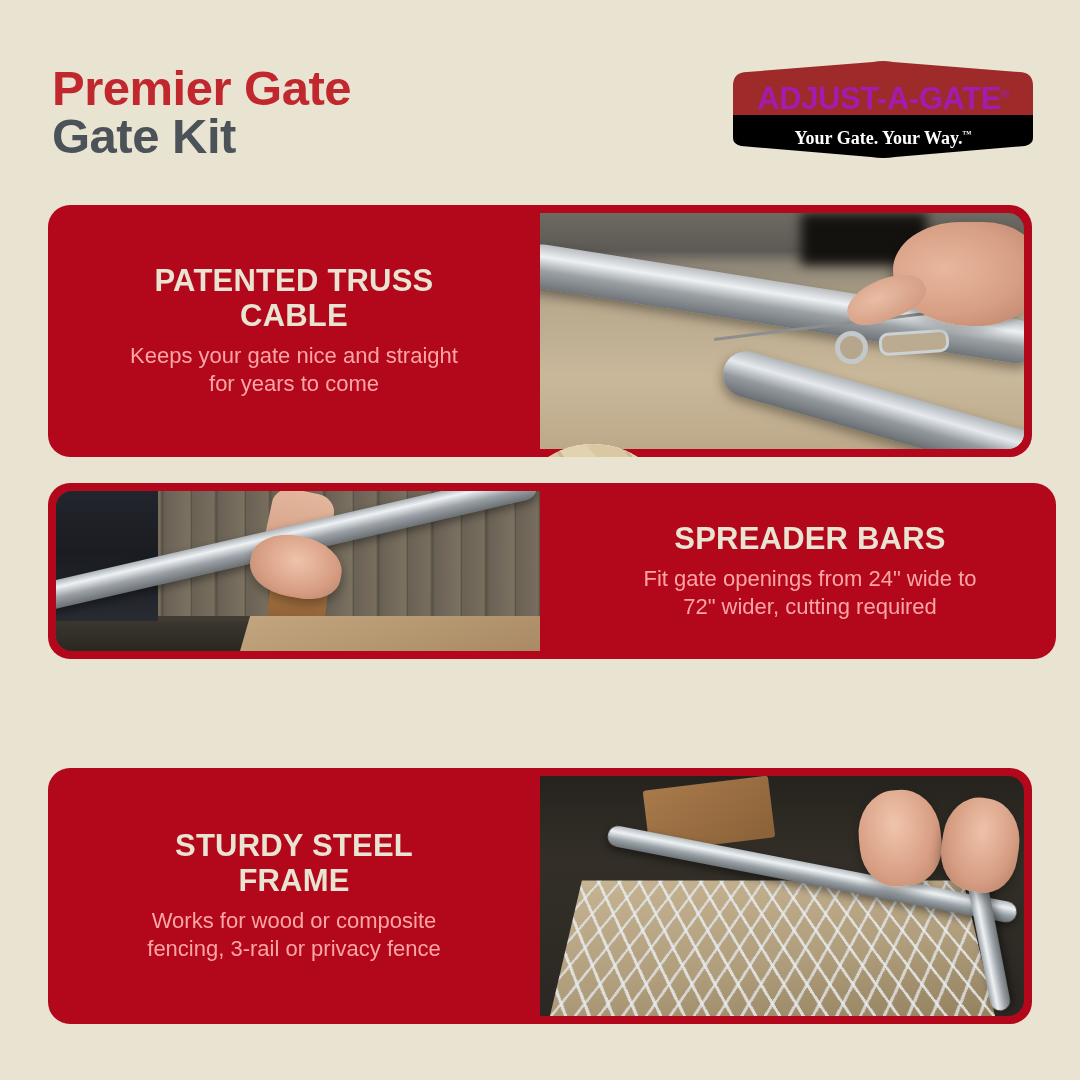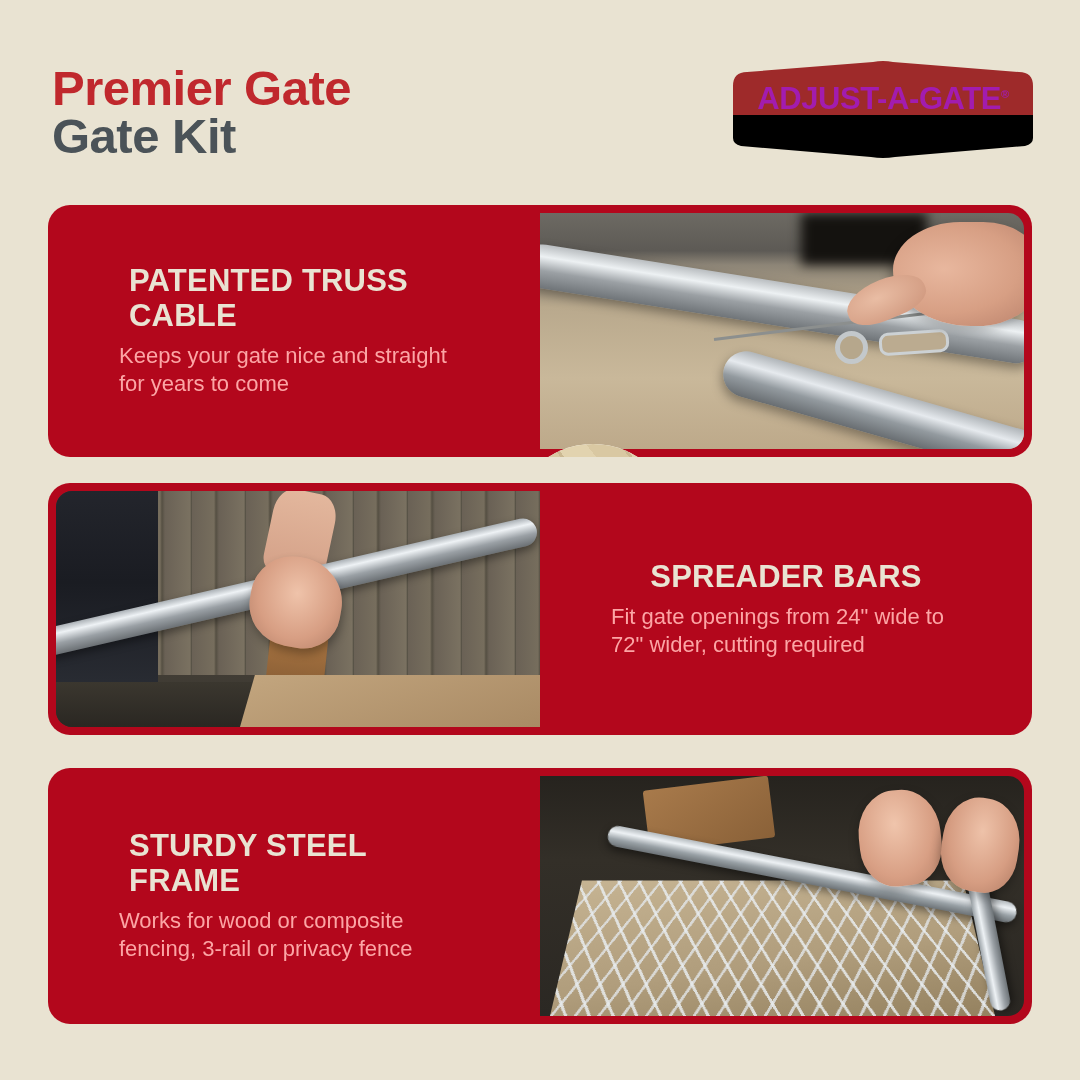--- a/index.html
+++ b/index.html
@@ -89,32 +89,33 @@
   
   .card {
     position: absolute;
     left: 48px;
     width: 984px;
     background: #b3071c;
     border-radius: 22px;
     overflow: hidden;
   }
   #card-1 { top: 205px;  height: 252px; }
-  #card-2 { top: 483px;  height: 252px; }
+  #card-2 { top: 483px;  height: 176px; padding-left: 24px; }
   #card-3 { top: 768px;  height: 256px; }
 
   .card-text {
     position: absolute;
     top: 0;
     bottom: 0;
     width: 492px;
     display: flex;
     flex-direction: column;
     justify-content: center;
     align-items: center;
+    text-align: center;
     padding: 0 34px;
     box-sizing: border-box;
     z-index: 3;
   }
   .text-left  { left: 0; }
   .text-right { right: 0; }
 
   .card-heading {
     color: #e9e3d2;
     font-size: 31px;
@@ -369,20 +370,21 @@
     <span class="title-line1">Premier Gate</span>
     <span class="title-line2">Gate Kit</span>
   </div>
 
   <div class="logo">
     <svg class="logo-shape" viewBox="0 0 300 98" preserveAspectRatio="none">
       <path d="M14 12 Q0 12 0 26 L0 55 L300 55 L300 26 Q300 12 286 12 L160 2 Q150 0 140 2 Z" fill="#9e2a2a"></path>
       <path d="M0 55 L300 55 L300 78 Q300 84 292 86 L162 97 Q150 99 138 97 L8 86 Q0 84 0 78 Z" fill="#000000"></path>
     </svg>
     <div class="logo-text-top"><span>ADJUST-A-GATE</span><span class="logo-reg">®</span></div>
+    <div class="logo-text-bottom"><span>Your Gate. Your Way.</span><span class="logo-tm">™</span></div>
   </div>
 
 </div>
 
 <div class="card" id="card-1">
 
   <div class="card-text text-left">
     <h2 class="card-heading">PATENTED TRUSS CABLE</h2>
     <p class="card-body">Keeps your gate nice and straight for years to come</p>
   </div>

